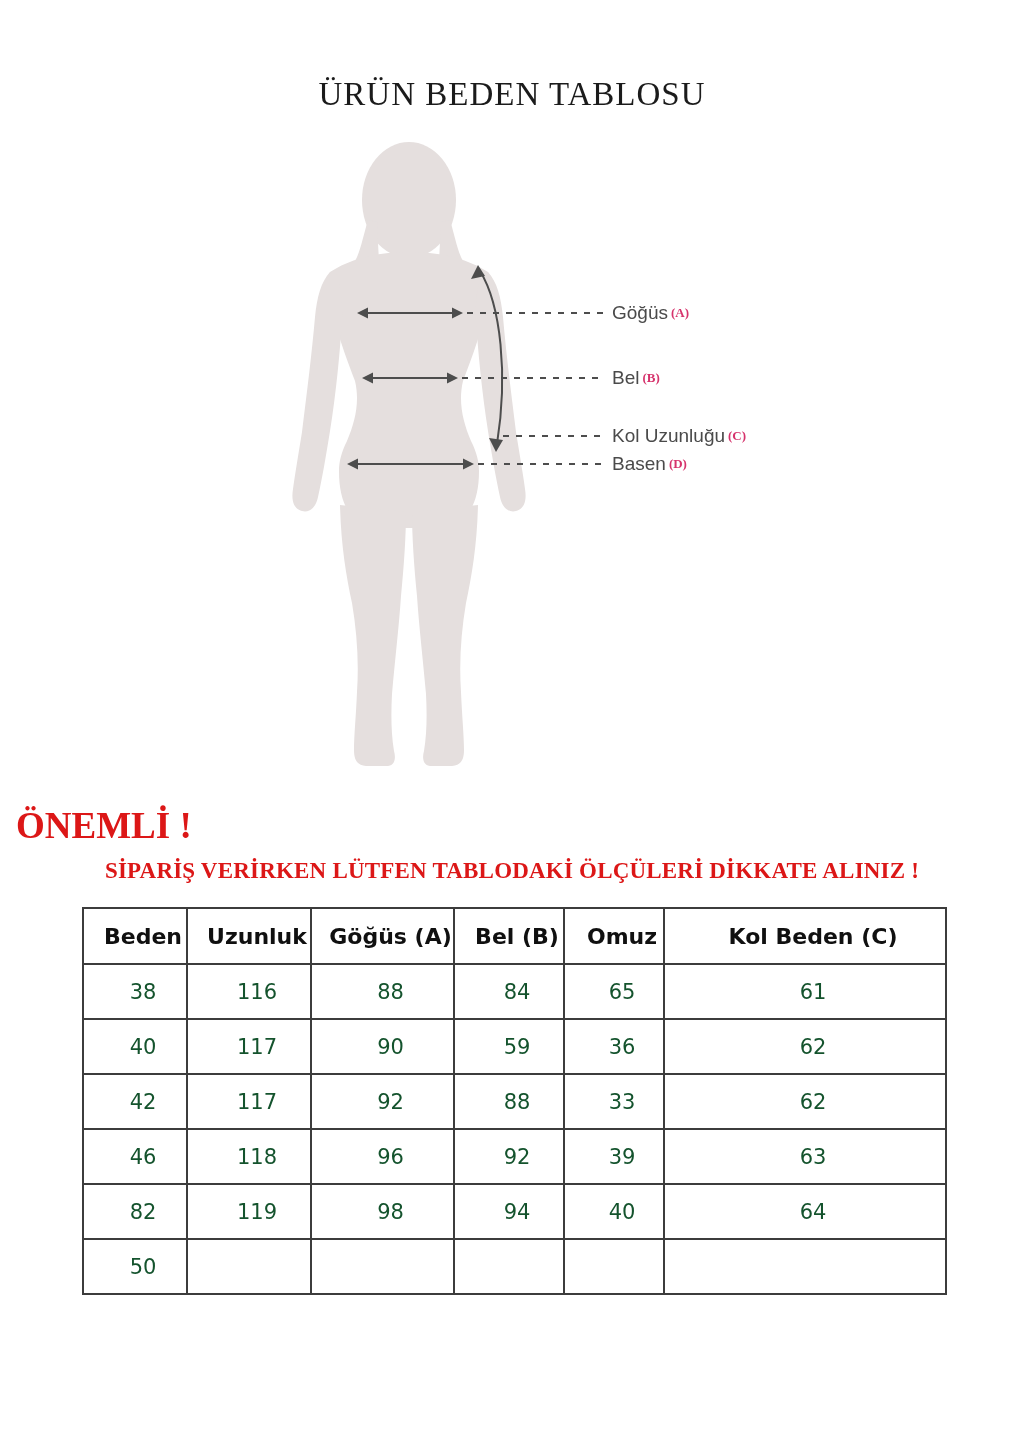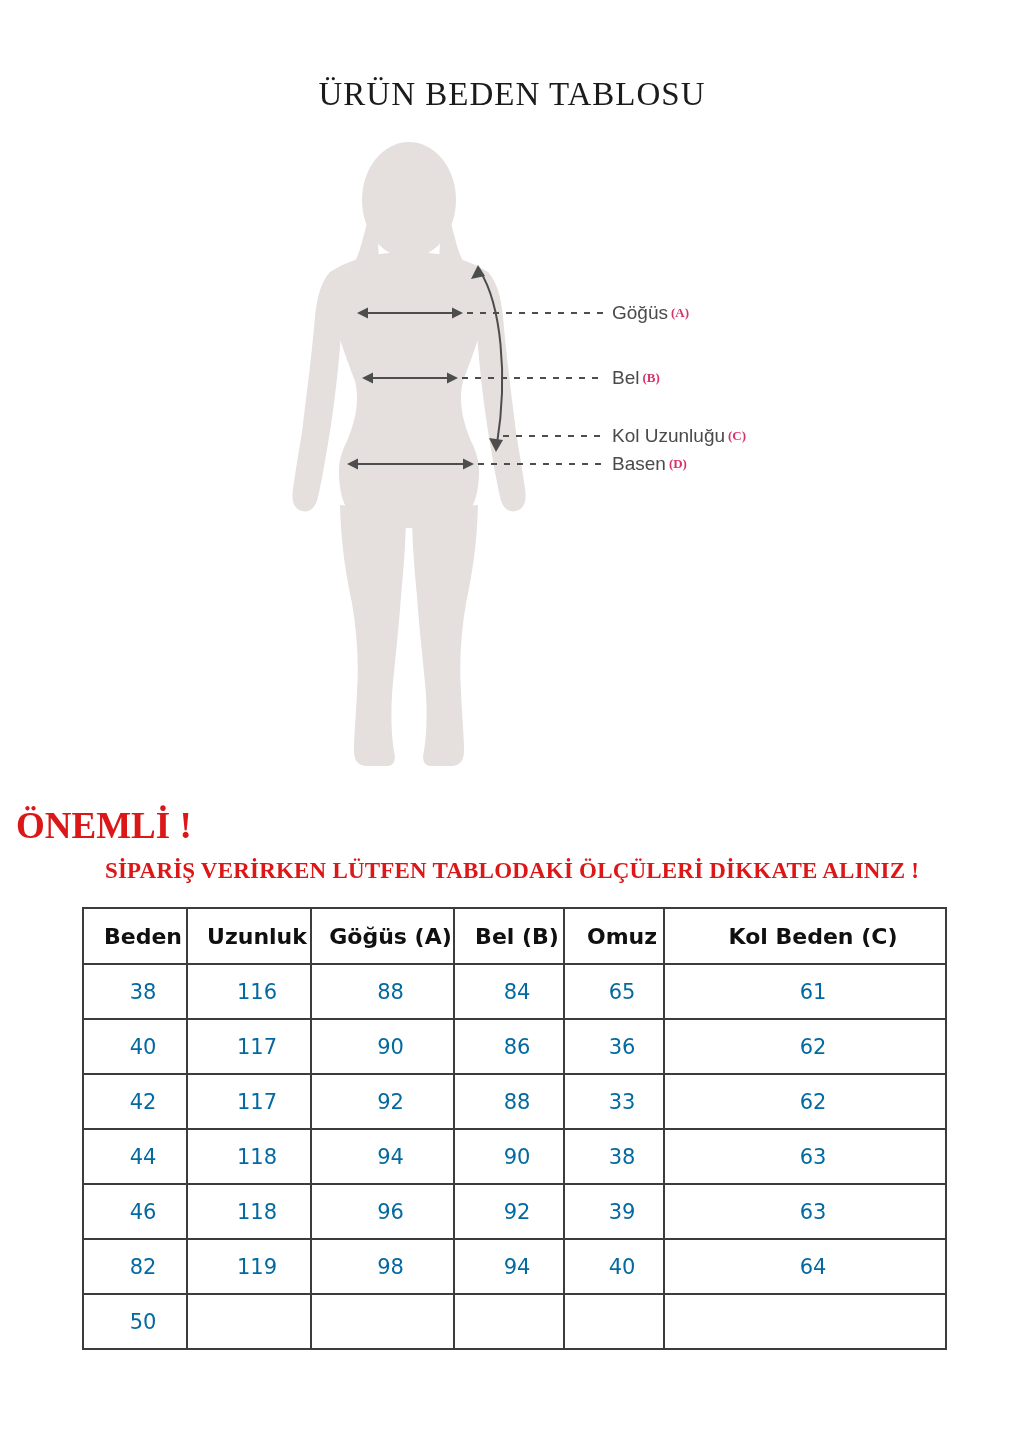--- a/index.html
+++ b/index.html
@@ -46,21 +46,21 @@
   table.size-table th,table.size-table td{
     border:2px solid var(--tborder);text-align:center;vertical-align:middle;
     overflow:hidden;
     padding-left:17px;
   }
   table.size-table th{
     height:56px;font-size:22px;font-weight:bold;color:#101010;
     font-family:"DejaVu Sans",sans-serif;
   }
   table.size-table td{
-    height:55px;font-size:21px;font-weight:normal;color:#0369a1;
+    height:55px;font-size:21px;font-weight:normal;color:#14532d;
     font-family:"DejaVu Sans",sans-serif;
   }
 </style>
 </head>
 <body>
 
 <div class="page">
 
   <div class="title">ÜRÜN BEDEN TABLOSU</div>
 
@@ -166,41 +166,33 @@
           <td>116</td>
           <td>88</td>
           <td>84</td>
           <td>65</td>
           <td>61</td>
         </tr>
         <tr>
           <td>40</td>
           <td>117</td>
           <td>90</td>
-          <td>86</td>
+          <td>59</td>
           <td>36</td>
           <td>62</td>
         </tr>
         <tr>
           <td>42</td>
           <td>117</td>
           <td>92</td>
           <td>88</td>
           <td>33</td>
           <td>62</td>
         </tr>
         <tr>
-          <td>44</td>
-          <td>118</td>
-          <td>94</td>
-          <td>90</td>
-          <td>38</td>
-          <td>63</td>
-        </tr>
-        <tr>
           <td>46</td>
           <td>118</td>
           <td>96</td>
           <td>92</td>
           <td>39</td>
           <td>63</td>
         </tr>
         <tr>
           <td>82</td>
           <td>119</td>

